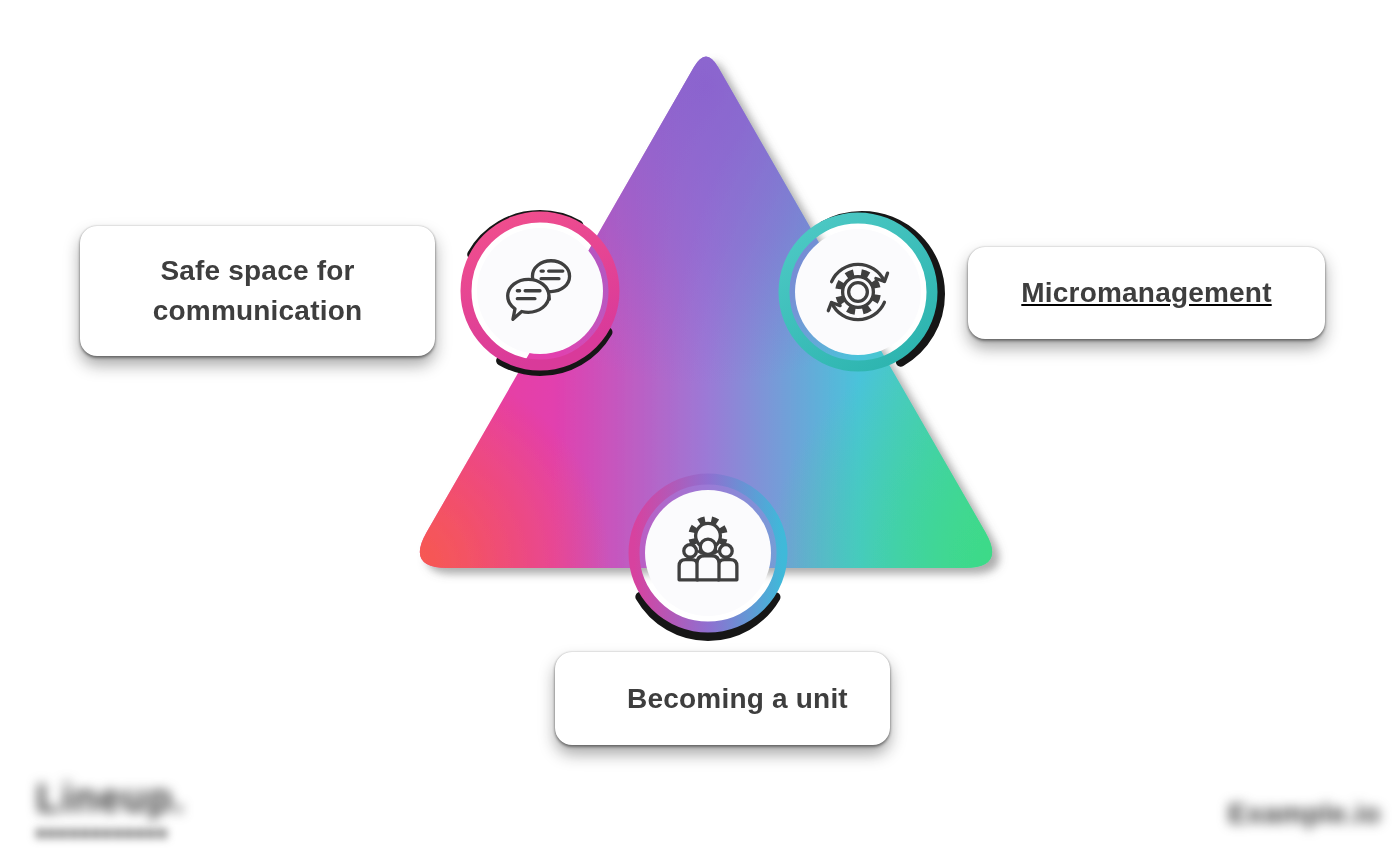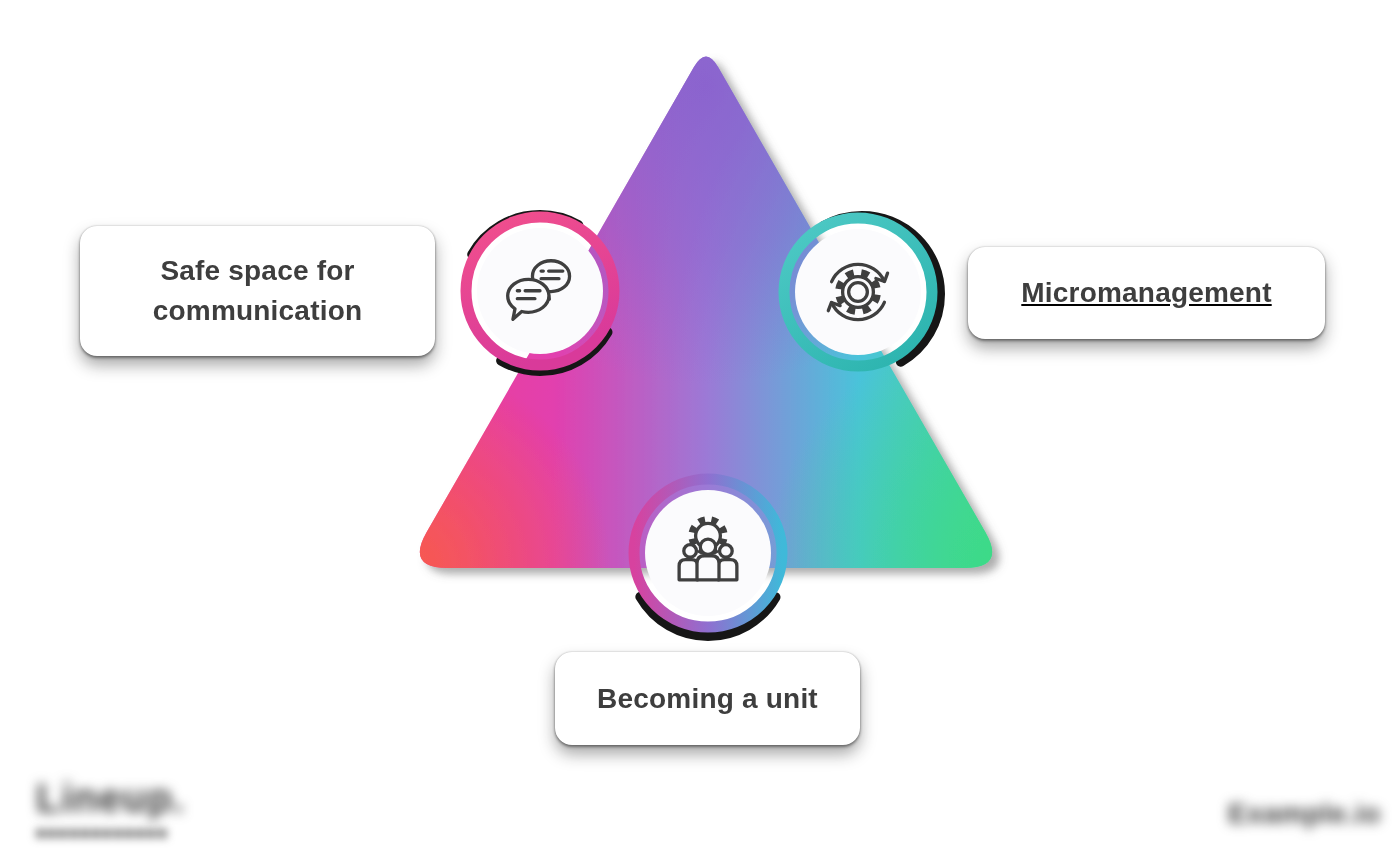--- a/index.html
+++ b/index.html
@@ -7,21 +7,21 @@
          font-family:"Liberation Sans","DejaVu Sans",sans-serif;}
   .diagram-svg{position:absolute;left:0;top:0;}
   .card{position:absolute;background:var(--card-bg,#fff);border-radius:17px;
         display:flex;align-items:center;justify-content:center;text-align:center;
         box-shadow:0 2px 3px rgba(25,25,25,.45), 0 9px 16px rgba(25,25,25,.38), 0 0 2px rgba(0,0,0,.25);}
   .card-label{font-size:28px;font-weight:600;line-height:40px;color:var(--card-text,#3e3e3e);
         letter-spacing:.2px;padding:0 20px;}
   .card-left{left:80px;top:226px;width:355px;height:130px;}
   .card-left .card-label{max-width:300px;text-align:center;}
   .card-right{left:968px;top:247px;width:357px;height:92px;text-decoration:underline;}
-  .card-bottom{left:555px;top:652px;width:305px;height:93px;}
+  .card-bottom{left:555px;top:652px;width:305px;height:93px;padding-left:30px;}
   .ic{fill:none;stroke:var(--icon-stroke,#3f3f3f);stroke-width:2.4;stroke-linecap:round;stroke-linejoin:round;}
   .icf{fill:var(--badge-bg,#fbfbfd);stroke:var(--icon-stroke,#3f3f3f);stroke-width:2.4;stroke-linecap:round;stroke-linejoin:round;}
   .teeth{fill:none;stroke:var(--icon-stroke,#3f3f3f);}
   .wm{position:absolute;color:#3a3a3a;font-weight:700;white-space:nowrap;}
   .wm-logo{left:36px;top:776px;font-size:40px;filter:blur(6px);letter-spacing:1px;}
   .wm-tagline{left:36px;top:824px;font-size:15px;letter-spacing:2px;filter:blur(5px);}
   .wm-right{left:1228px;top:798px;font-size:28px;filter:blur(6px);letter-spacing:.5px;}
 </style>
 </head>
 <body>

